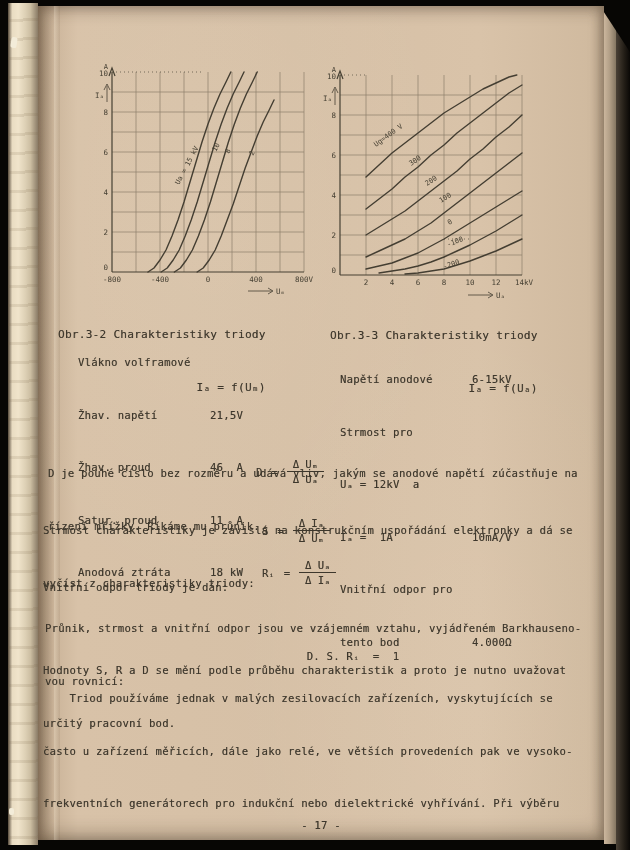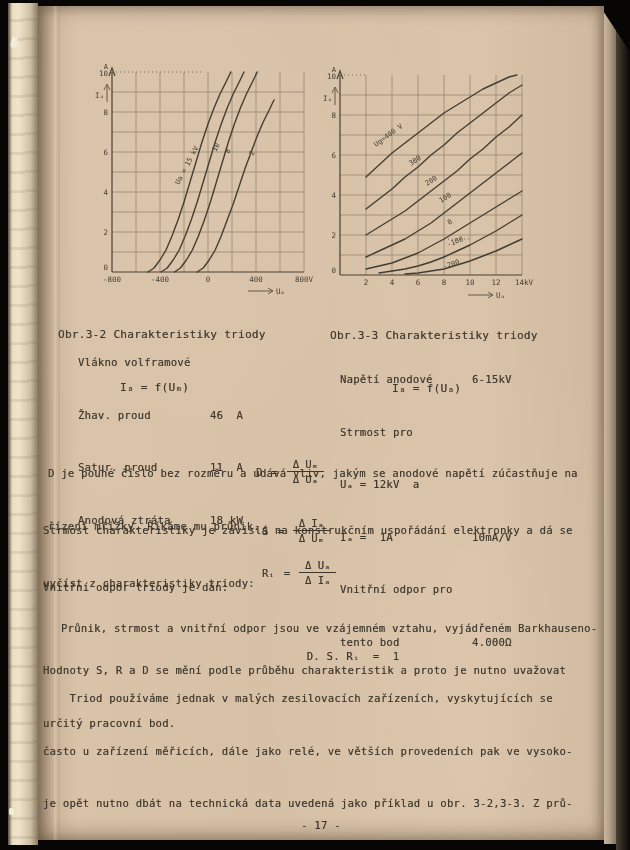--- a/index.html
+++ b/index.html
@@ -47,21 +47,21 @@
     background:linear-gradient(90deg, rgba(255,245,225,.25), rgba(92,72,50,.12));
   }
   
   .t{
     position:absolute;color:#3d372c;white-space:pre;
     font:10.5px/17.5px "DejaVu Sans Mono","Liberation Mono","DejaVu Sans",monospace;
     letter-spacing:.3px;
     text-shadow:.3px .3px .6px rgba(58,50,38,.5);
   }
   .caption{font-size:11px;}
-  .caption .l2{margin-left:62px;}
+  .caption .l2{margin-left:62px;text-align:right;}
   .trow{display:flex;}
   .tl-label{width:132px;}
   .tr-label{width:132px;}
   .pgnum{left:0;width:566px;text-align:center;}
   
   .formula{
     position:absolute;display:flex;align-items:center;gap:9px;color:#3d372c;
     font:10.5px/12px "DejaVu Sans Mono","Liberation Mono","DejaVu Sans",monospace;
     text-shadow:.3px .3px .6px rgba(58,50,38,.5);
   }
@@ -223,20 +223,21 @@
     <div>Obr.3-2 Charakteristiky triody</div>
     <div class="l2">Iₐ = f(Uₘ)</div>
   </div>
   <div class="t caption" style="left:292px;top:286px;">
     <div>Obr.3-3 Charakteristiky triody</div>
     <div class="l2">Iₐ = f(Uₐ)</div>
   </div>
 
   <div class="t" style="left:40px;top:313px;">
     <div class="trow"><span class="tl-label">Vlákno volframové</span><span></span></div>
+    <div class="trow"><span class="tl-label">Žhav. napětí</span><span>21,5V</span></div>
     <div class="trow"><span class="tl-label">Žhav. proud</span><span>46  A</span></div>
     <div class="trow"><span class="tl-label">Satur. proud</span><span>11  A</span></div>
     <div class="trow"><span class="tl-label">Anodová ztráta</span><span>18 kW</span></div>
   </div>
 
   <div class="t" style="left:302px;top:330px;">
     <div class="trow"><span class="tr-label">Napětí anodové</span><span>6-15kV</span></div>
     <div class="trow"><span class="tr-label">Strmost pro</span><span></span></div>
     <div class="trow"><span class="tr-label">Uₐ = 12kV  a</span><span></span></div>
     <div class="trow"><span class="tr-label">Iₐ =  1A</span><span>10mA/V</span></div>
@@ -278,36 +279,38 @@
 
   <div class="formula" style="left:224px;top:553px;">
     <span>Rᵢ</span>
     <span>=</span>
     <span class="frac">
       <span class="num">Δ Uₐ</span>
       <span class="den">Δ Iₐ</span>
     </span>
   </div>
 
-  <div class="t" style="left:7px;top:579px;margin-left:16px;">
+  <div class="t" style="left:7px;top:579px;">
     <div>Průnik, strmost a vnitřní odpor jsou ve vzájemném vztahu, vyjádřeném Barkhauseno-</div>
+    <div>vou rovnicí:</div>
   </div>
 
   <div class="t" style="left:0;top:607px;width:630px;text-align:center;">
     <div>D. S. Rᵢ  =  1</div>
   </div>
 
   <div class="t" style="left:5px;top:621px;">
     <div>Hodnoty S, R a D se mění podle průběhu charakteristik a proto je nutno uvažovat</div>
     <div>určitý pracovní bod.</div>
   </div>
 
   <div class="t" style="left:5px;top:649px;">
     <div>    Triod používáme jednak v malých zesilovacích zařízeních, vyskytujících se</div>
     <div>často u zařízení měřicích, dále jako relé, ve větších provedeních pak ve vysoko-</div>
+    <div>frekventních generátorech pro indukční nebo dielektrické vyhřívání. Při výběru</div>
     <div>je opět nutno dbát na technická data uvedená jako příklad u obr. 3-2,3-3. Z prů-</div>
     
     
     
   </div>
 
   <div class="t pgnum" style="top:776px;">
     <div>- 17 -</div>
   </div>
 </div>

